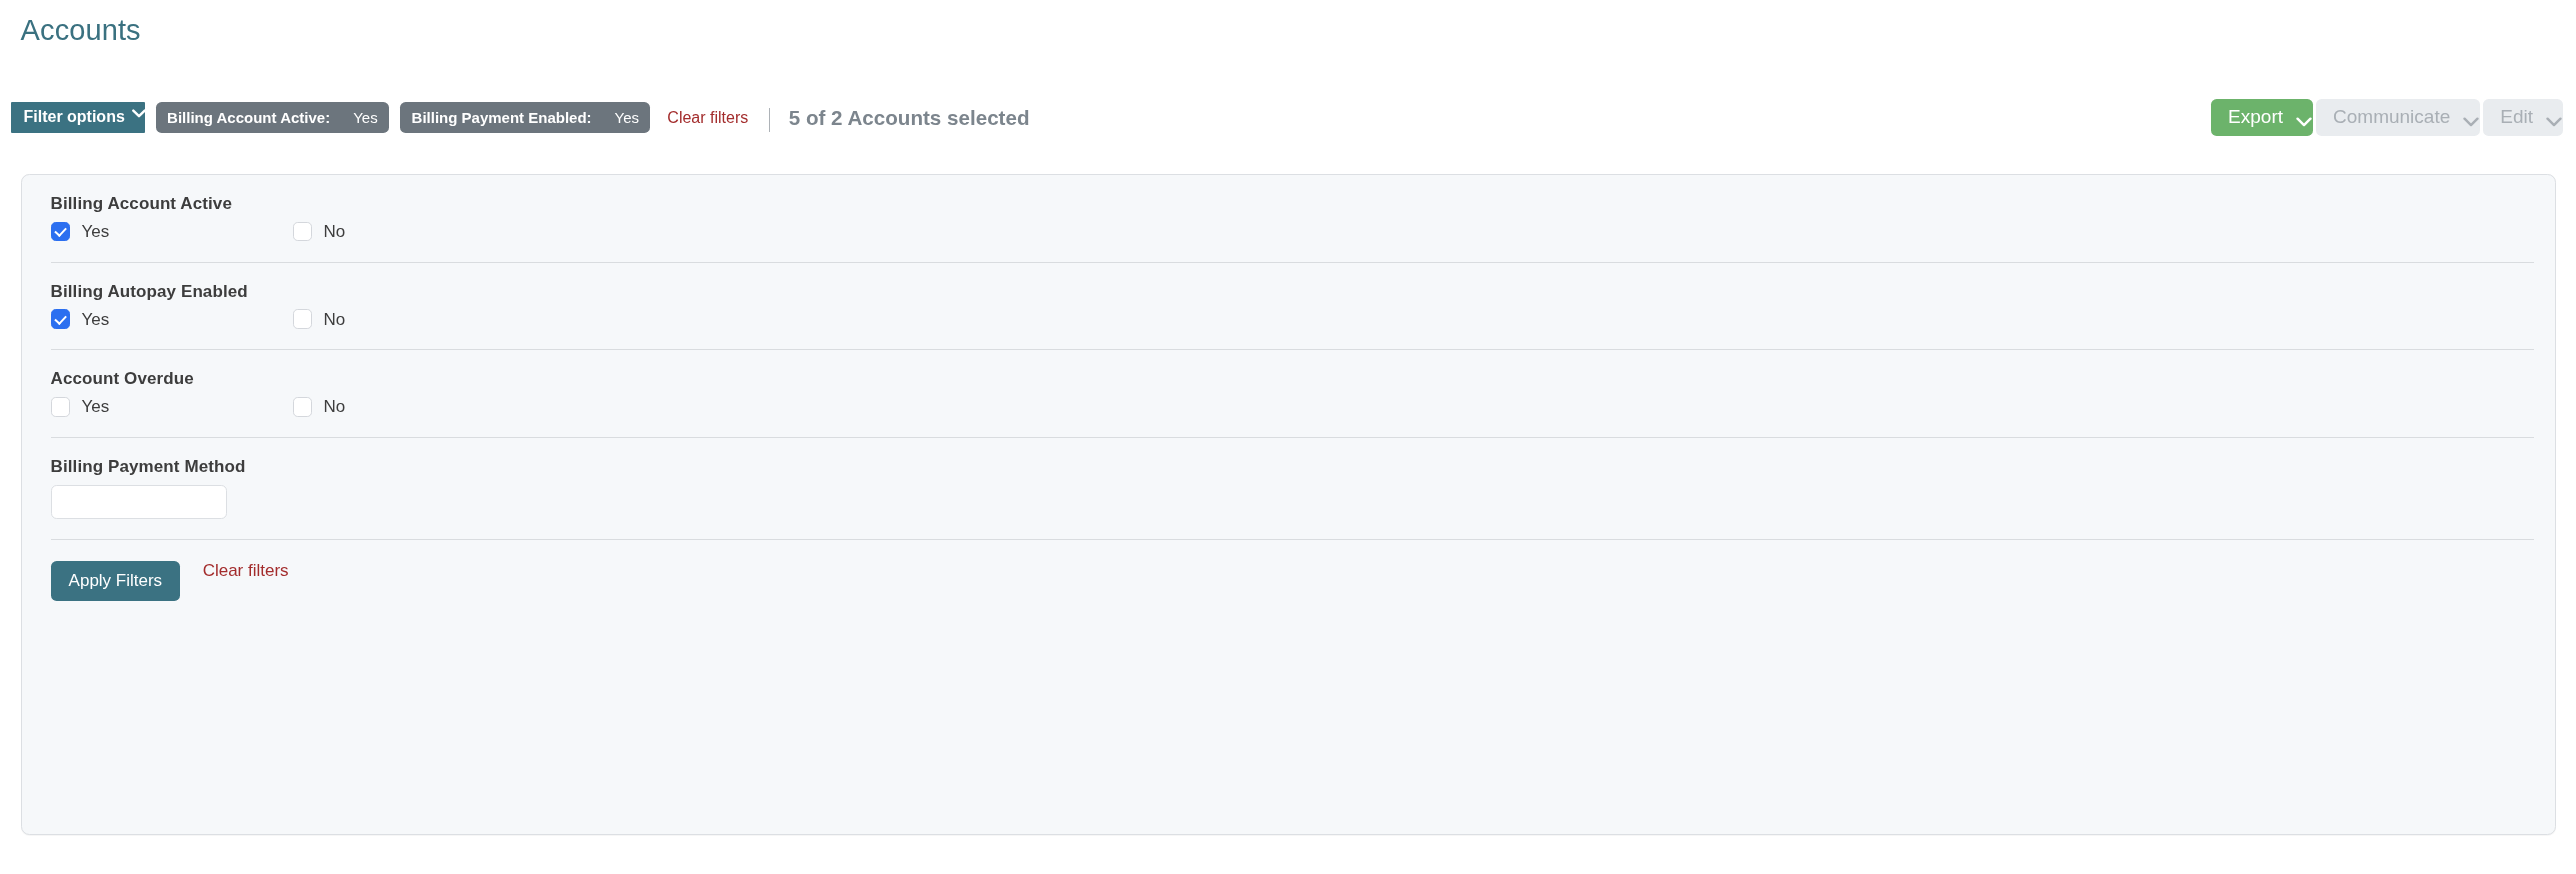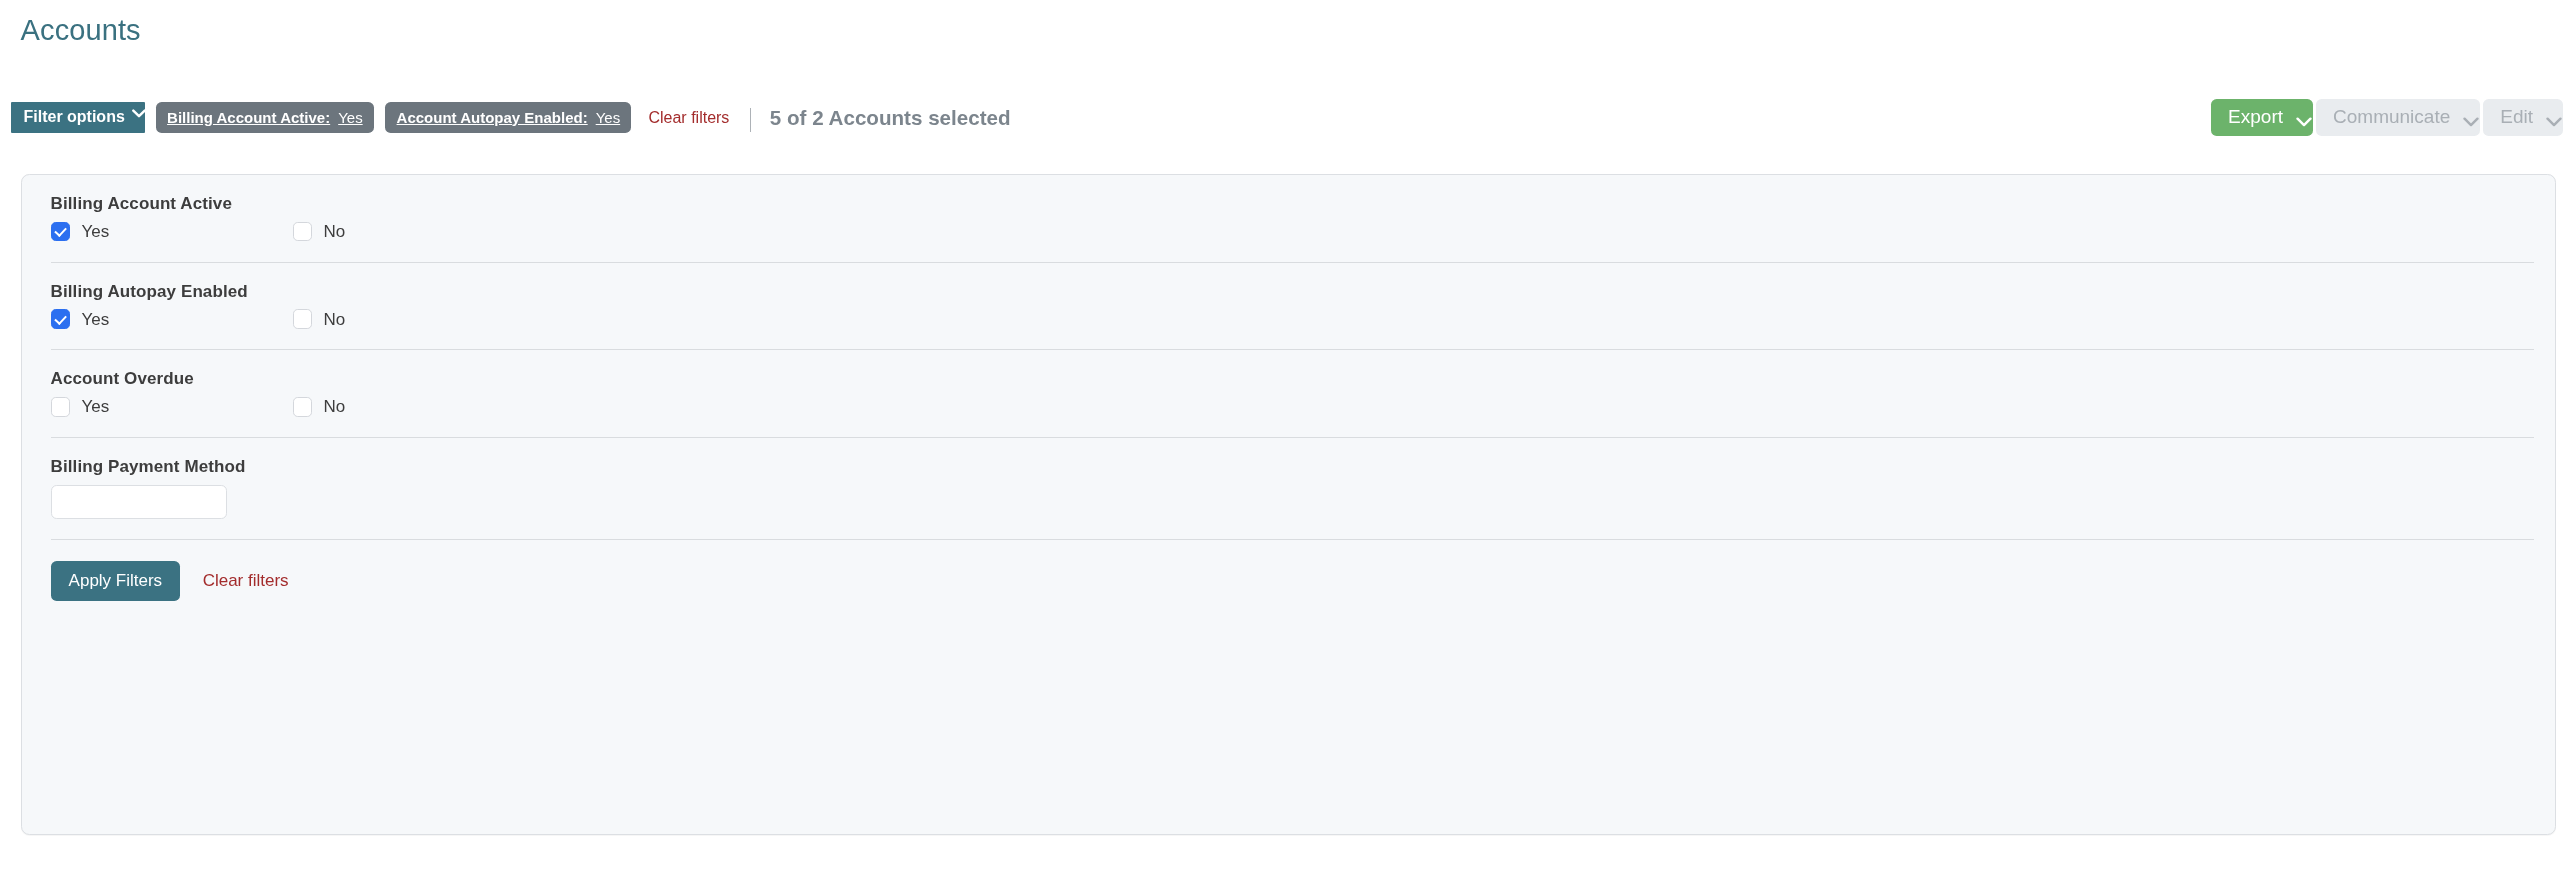--- a/index.html
+++ b/index.html
@@ -68,31 +68,30 @@
     font-weight: 700;
     padding: 6.6px 12.2px 7.5px 12.2px;
     line-height: 1;
     cursor: pointer;
     font-family: "Liberation Sans", sans-serif;
   }
 
   .pill {
     display: inline-flex;
     align-items: flex-start;
-    gap: 8px;
+    gap: 23px;
     background: #6c757d;
     color: #ffffff;
     border-radius: 5.6px;
     font-size: 15px;
     padding: 7.5px 11.3px 8.4px 11.3px;
     line-height: 1;
     margin-left: 11.3px;
     cursor: pointer;
     white-space: nowrap;
-    text-decoration: underline;
   }
   .pill .pill-label {
     font-weight: 700;
   }
   .pill .pill-value {
     font-weight: 400;
   }
 
   .link-clear {
     color: #a32c2c;
@@ -242,21 +241,21 @@
     font-size: 15px;
     padding: 3.8px 9.4px;
     color: #3d3d3d;
     font-family: "Liberation Sans", sans-serif;
     outline: none;
     margin-bottom: 20.6px;
   }
 
   .actions-row {
     display: flex;
-    align-items: center;
+    align-items: flex-start;
     gap: 22.5px;
     padding: 20.6px 0 0 29px;
   }
   .btn-apply {
     background: #3b7282;
     color: #ffffff;
     border: none;
     border-radius: 5.6px;
     font-size: 17px;
     padding: 11.3px 18px 12.2px 18px;
@@ -288,21 +287,21 @@
         </svg>
       </span>
     </button>
 
     <span class="pill">
       <span class="pill-label">Billing Account Active:</span>
       <span class="pill-value">Yes</span>
     </span>
 
     <span class="pill">
-      <span class="pill-label">Account Autopay Enabled:</span>
+      <span class="pill-label">Billing Payment Enabled:</span>
       <span class="pill-value">Yes</span>
     </span>
 
     <a class="link-clear" href="#">Clear filters</a>
 
     <span class="divider-vert"></span>
 
     <span class="selected-count">5 of 2 Accounts selected</span>
   </div>
 

